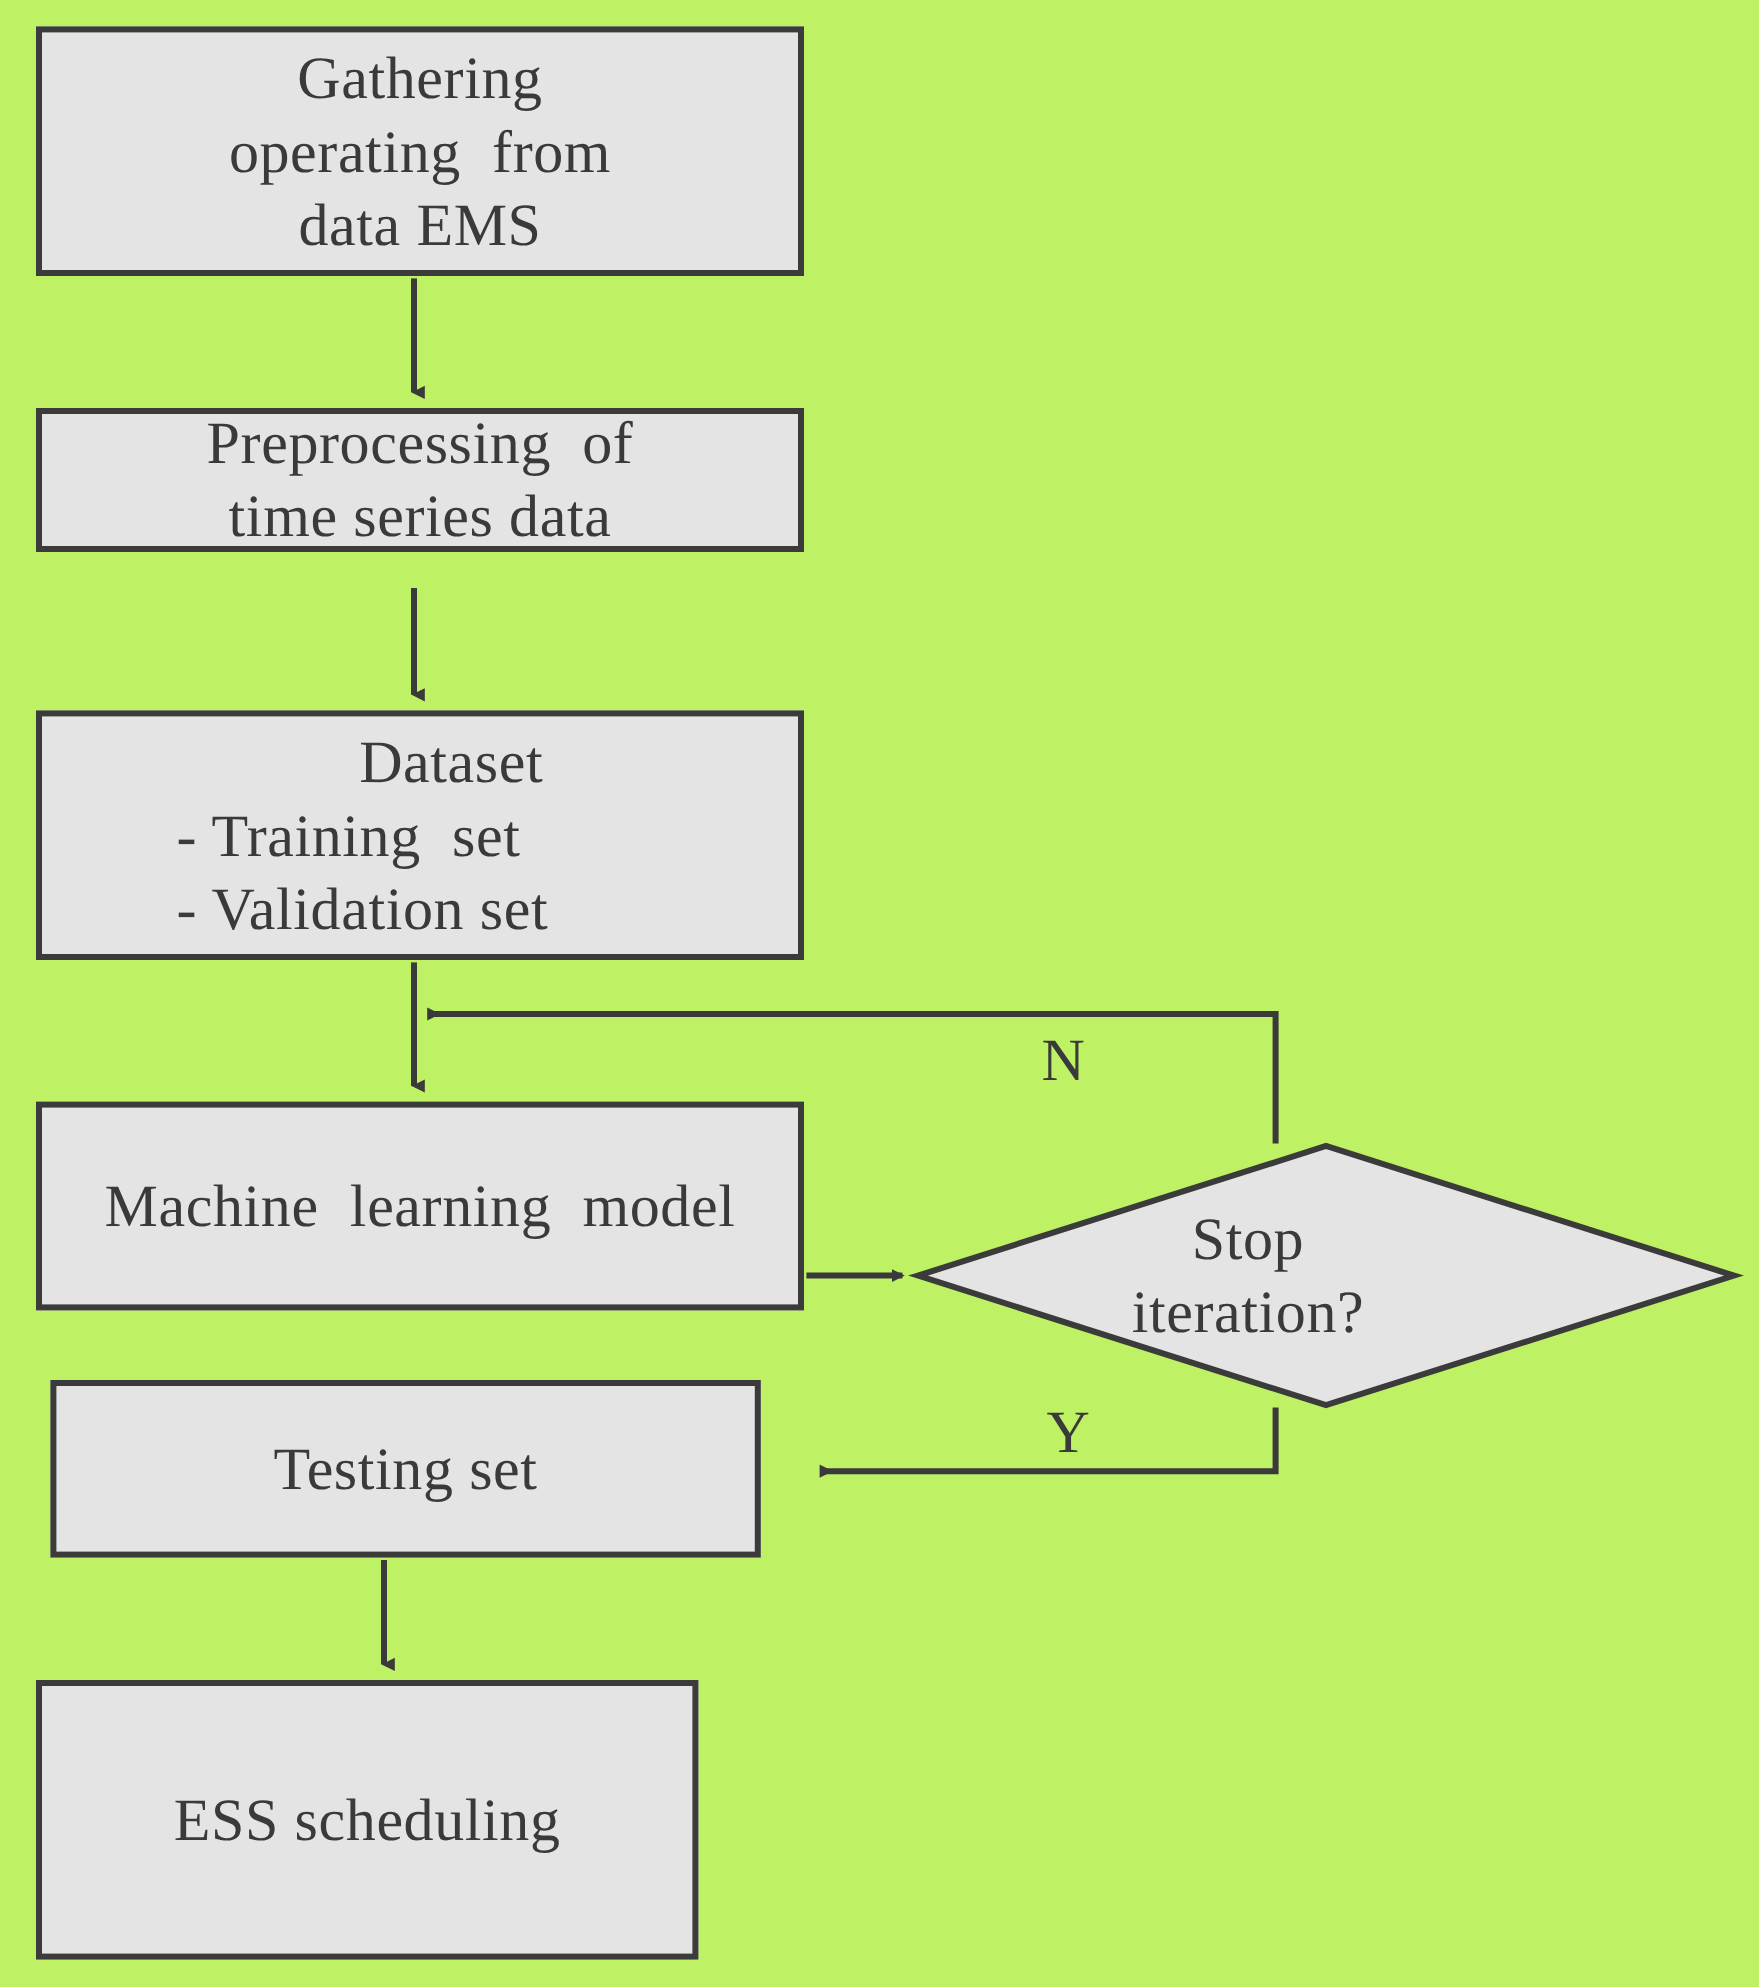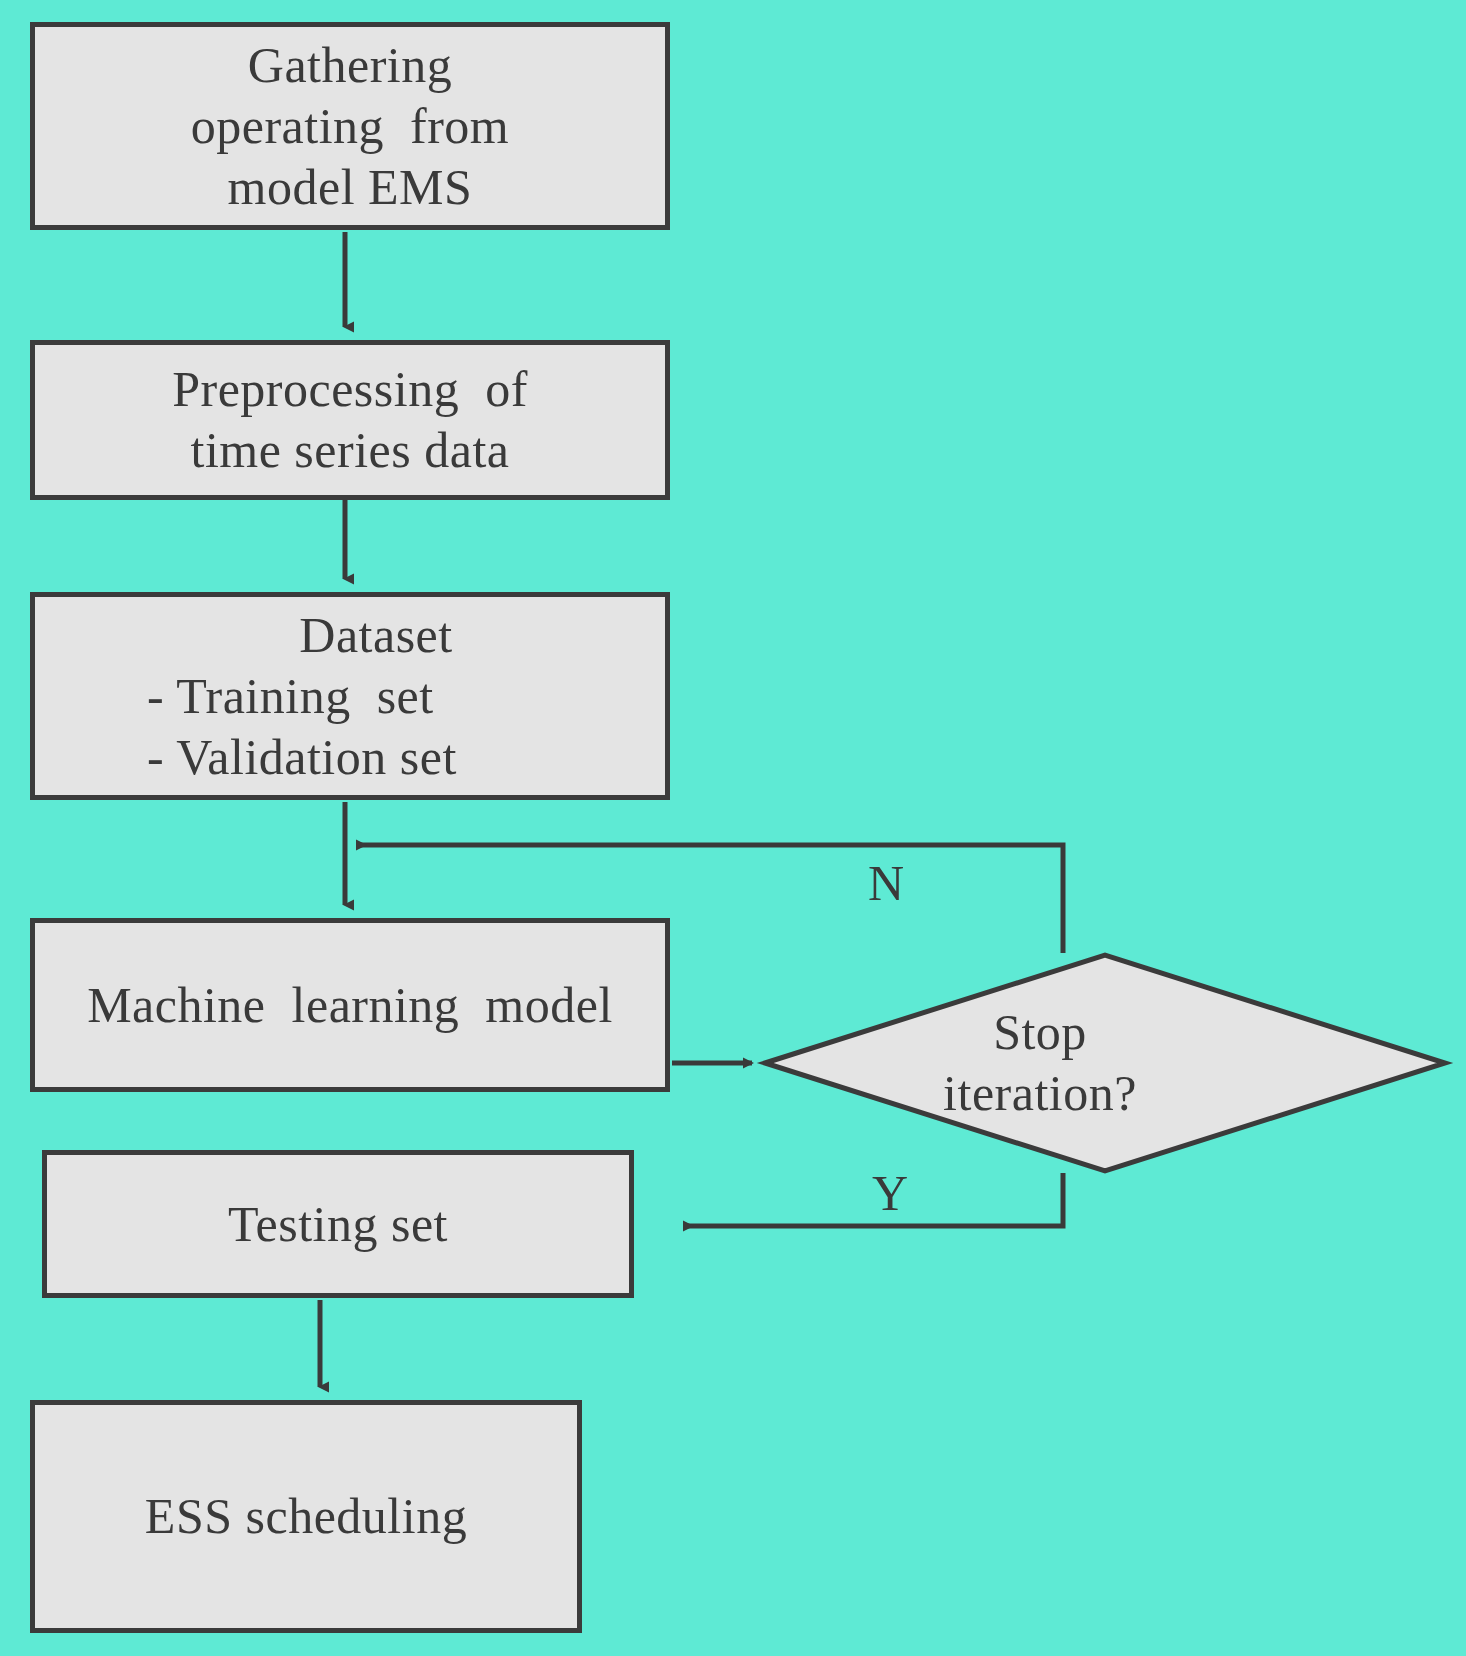--- a/index.html
+++ b/index.html
@@ -8,21 +8,21 @@
     padding: 0;
     background: #ffffff;
   }
   body {
     font-family: "Liberation Serif", "DejaVu Serif", serif;
   }
   #canvas {
     position: relative;
     width: 1466px;
     height: 1656px;
-    background: #5eead4;
+    background: #bef264;
     overflow: hidden;
   }
   #edges {
     position: absolute;
     left: 0;
     top: 0;
     width: 1466px;
     height: 1656px;
     pointer-events: none;
   }
@@ -48,21 +48,21 @@
   .node.left-lines {
     align-items: flex-start;
     padding-left: 112px;
   }
   .node.left-lines .ln.center {
     align-self: center;
     padding-right: 60px;
   }
   
   #node-gathering   { left: 30px;  top: 22px;   width: 640px; height: 208px; }
-  #node-preprocess  { left: 30px;  top: 340px;  width: 640px; height: 160px; }
+  #node-preprocess  { left: 30px;  top: 340px;  width: 640px; height: 120px; }
   #node-dataset     { left: 30px;  top: 592px;  width: 640px; height: 208px; }
   #node-mlmodel     { left: 30px;  top: 918px;  width: 640px; height: 174px; }
   #node-testingset  { left: 42px;  top: 1150px; width: 592px; height: 148px; }
   #node-ess         { left: 30px;  top: 1400px; width: 552px; height: 233px; }
 
   
   #node-decision {
     position: absolute;
     left: 763px;
     top: 953px;
@@ -131,21 +131,21 @@
 
       <path d="M 320 1300 L 320 1387" marker-end="url(#arrow-down)"></path>
     </g>
 
     <polygon points="765,1063 1105,955 1445,1063 1105,1171" fill="#e4e4e4" stroke="#3b3b3b" stroke-width="5" stroke-linejoin="miter"></polygon>
   </svg>
 
   <div class="node" id="node-gathering">
     <span class="ln">Gathering</span>
     <span class="ln">operating  from</span>
-    <span class="ln">model EMS</span>
+    <span class="ln">data EMS</span>
   </div>
 
   <div class="node" id="node-preprocess">
     <span class="ln">Preprocessing  of</span>
     <span class="ln">time series data</span>
   </div>
 
   <div class="node left-lines" id="node-dataset">
     <span class="ln center">Dataset</span>
     <span class="ln">- Training  set</span>

